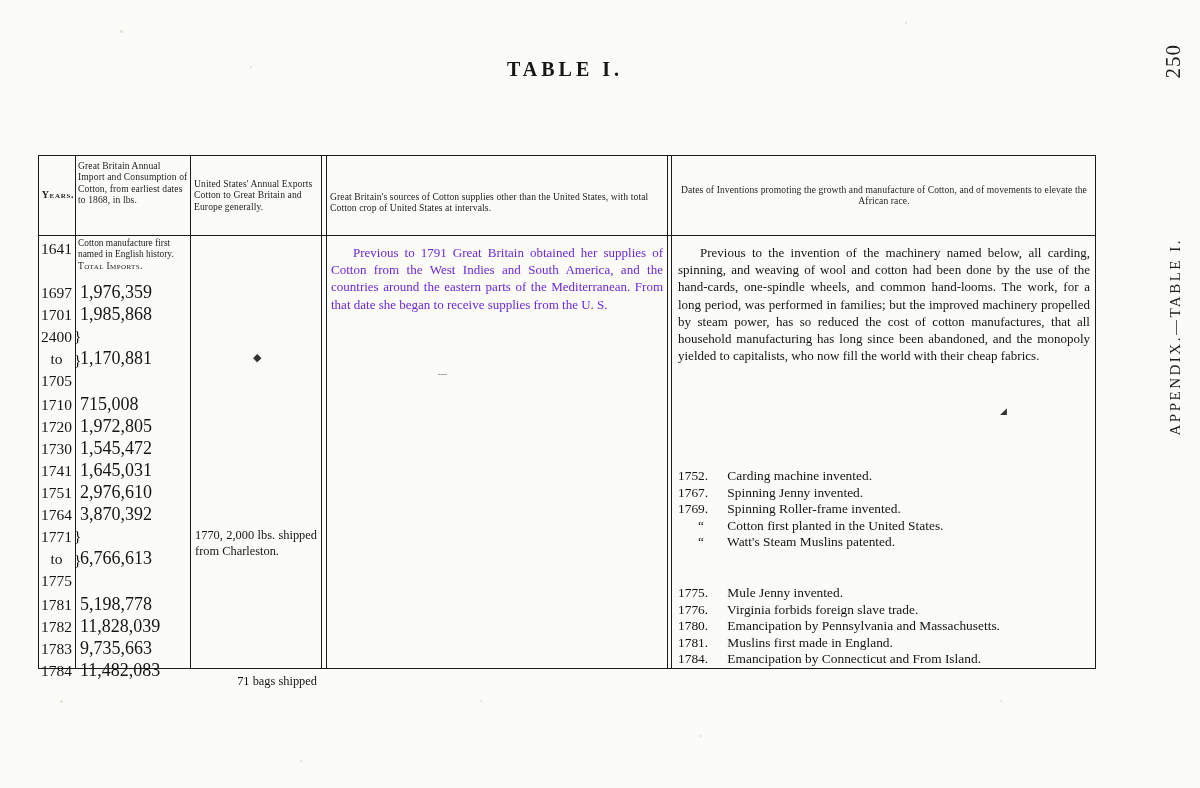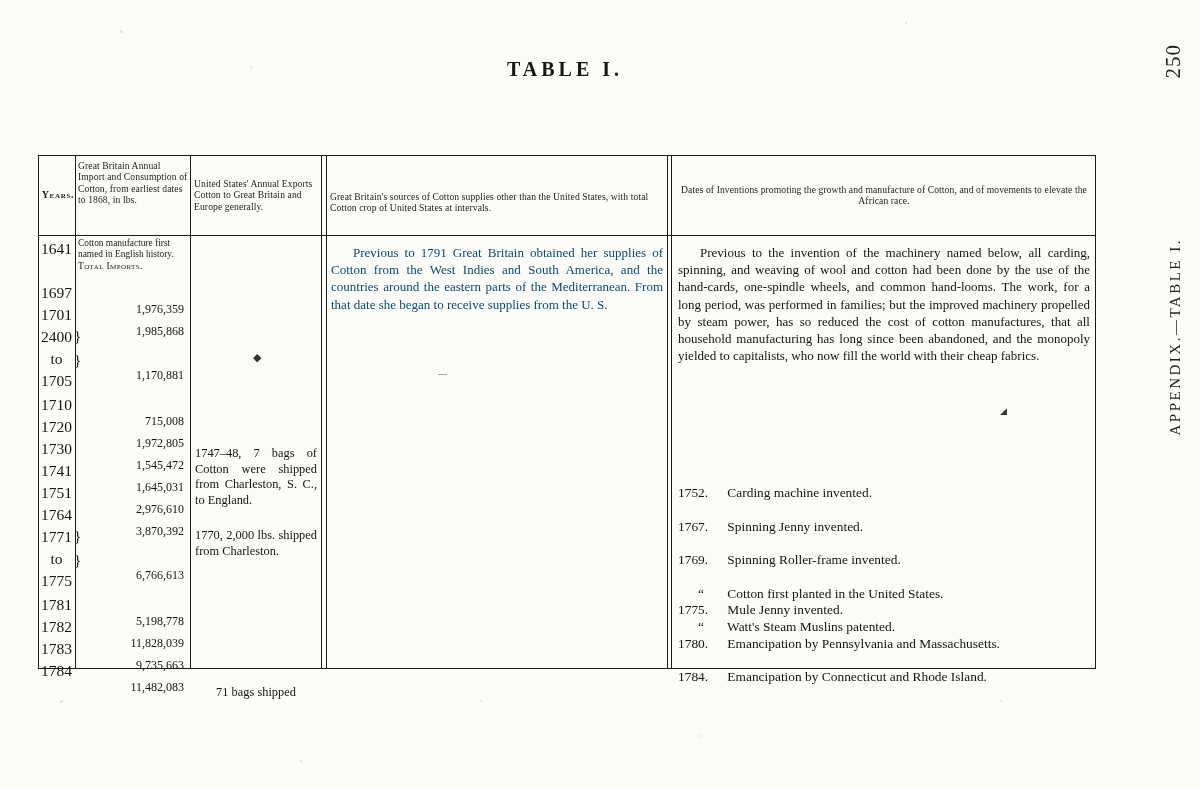--- a/index.html
+++ b/index.html
@@ -141,26 +141,25 @@
     position: absolute;
     left: 0; width: 37px;
     text-align: center;
     font-size: 15.5px;
     color: #141414;
   }
 
   
   .amt {
     position: absolute;
-    text-align: right;
-    font-size: 12px;
+    text-align: left;
+    font-size: 18px;
     color: #141414;
     width: 104px;
     left: 42px;
-    margin-top: 20px;
   }
   .amt-note {
     position: absolute;
     left: 40px; top: 82px;
     width: 110px;
     font-size: 9.4px;
     line-height: 10.8px;
     color: #1d1d1d;
   }
   .amt-note .ti {
@@ -188,21 +187,21 @@
 
   
   .srcpara {
     position: absolute;
     left: 293px;
     top: 88px;
     width: 332px;
     font-size: 13px;
     line-height: 17.2px;
     text-align: justify;
-    color: #0c4a6e;
+    color: #6d28d9;
     text-indent: 22px;
   }
 
   
   .invpara {
     position: absolute;
     left: 640px;
     top: 88px;
     width: 412px;
     font-size: 13px;
@@ -212,21 +211,21 @@
     text-indent: 22px;
   }
   .invlist {
     position: absolute;
     left: 640px;
     width: 412px;
     font-size: 13.4px;
     line-height: 16.6px;
     color: #141414;
   }
-  .invlist .row { display: block; white-space: nowrap; margin-top: 17px; }
+  .invlist .row { display: block; white-space: nowrap; }
   .invlist .y {
     display: inline-block;
     width: 46px;
   }
   .invlist .y.q { text-align: center; width: 46px; }
 
   
   .mark {
     position: absolute;
     color: #333;
@@ -313,23 +312,22 @@
 
     <div class="brace" style="left:36px;top:172px;">}</div>
     <div class="brace" style="left:36px;top:196px;">}</div>
     <div class="brace" style="left:36px;top:372px;">}</div>
     <div class="brace" style="left:36px;top:396px;">}</div>
 
     <div class="mark" style="left:215px;top:195px;">◆</div>
     <div class="mark" style="left:400px;top:212px;font-size:9px;">—</div>
     <div class="mark" style="left:962px;top:250px;font-size:9px;">◢</div>
 
-    <div class="uscol" style="top:290px">1747–48, 7 bags of Cotton were shipped from Charleston, S. C., to England.</div>
     <div class="uscol" style="top:372px">1770, 2,000 lbs. shipped from Charleston.</div>
-    <div class="uscol" style="top:529px;text-align:center;">71 bags shipped</div>
+    <div class="uscol" style="top:518px;text-align:right;">71 bags shipped</div>
 
     <div class="srcpara">Previous to 1791 Great Britain obtained her supplies of Cotton from the West Indies and South America, and the countries around the eastern parts of the Mediterranean. From that date she began to receive supplies from the U. S.</div>
 
     <div class="invpara">Previous to the invention of the machinery named below, all carding, spinning, and weaving of wool and cotton had been done by the use of the hand-cards, one-spindle wheels, and common hand-looms. The work, for a long period, was performed in families; but the improved machinery propelled by steam power, has so reduced the cost of cotton manufactures, that all household manufacturing has long since been abandoned, and the monopoly yielded to capitalists, who now fill the world with their cheap fabrics.</div>
 
     <div class="invlist" style="top:312px">
       <span class="row">
         <span class="y">1752.</span>
         <span>Carding machine invented.</span>
       </span>
@@ -350,23 +348,31 @@
         <span>Watt's Steam Muslins patented.</span>
       </span>
     </div>
 
     <div class="invlist" style="top:429px">
       <span class="row">
         <span class="y">1775.</span>
         <span>Mule Jenny invented.</span>
       </span>
       <span class="row">
+        <span class="y">1776.</span>
+        <span>Virginia forbids foreign slave trade.</span>
+      </span>
+      <span class="row">
         <span class="y">1780.</span>
         <span>Emancipation by Pennsylvania and Massachusetts.</span>
       </span>
       <span class="row">
+        <span class="y">1781.</span>
+        <span>Muslins first made in England.</span>
+      </span>
+      <span class="row">
         <span class="y">1784.</span>
-        <span>Emancipation by Connecticut and Rhode Island.</span>
+        <span>Emancipation by Connecticut and From Island.</span>
       </span>
     </div>
 
   </div>
 </div>
 
 </body></html>

